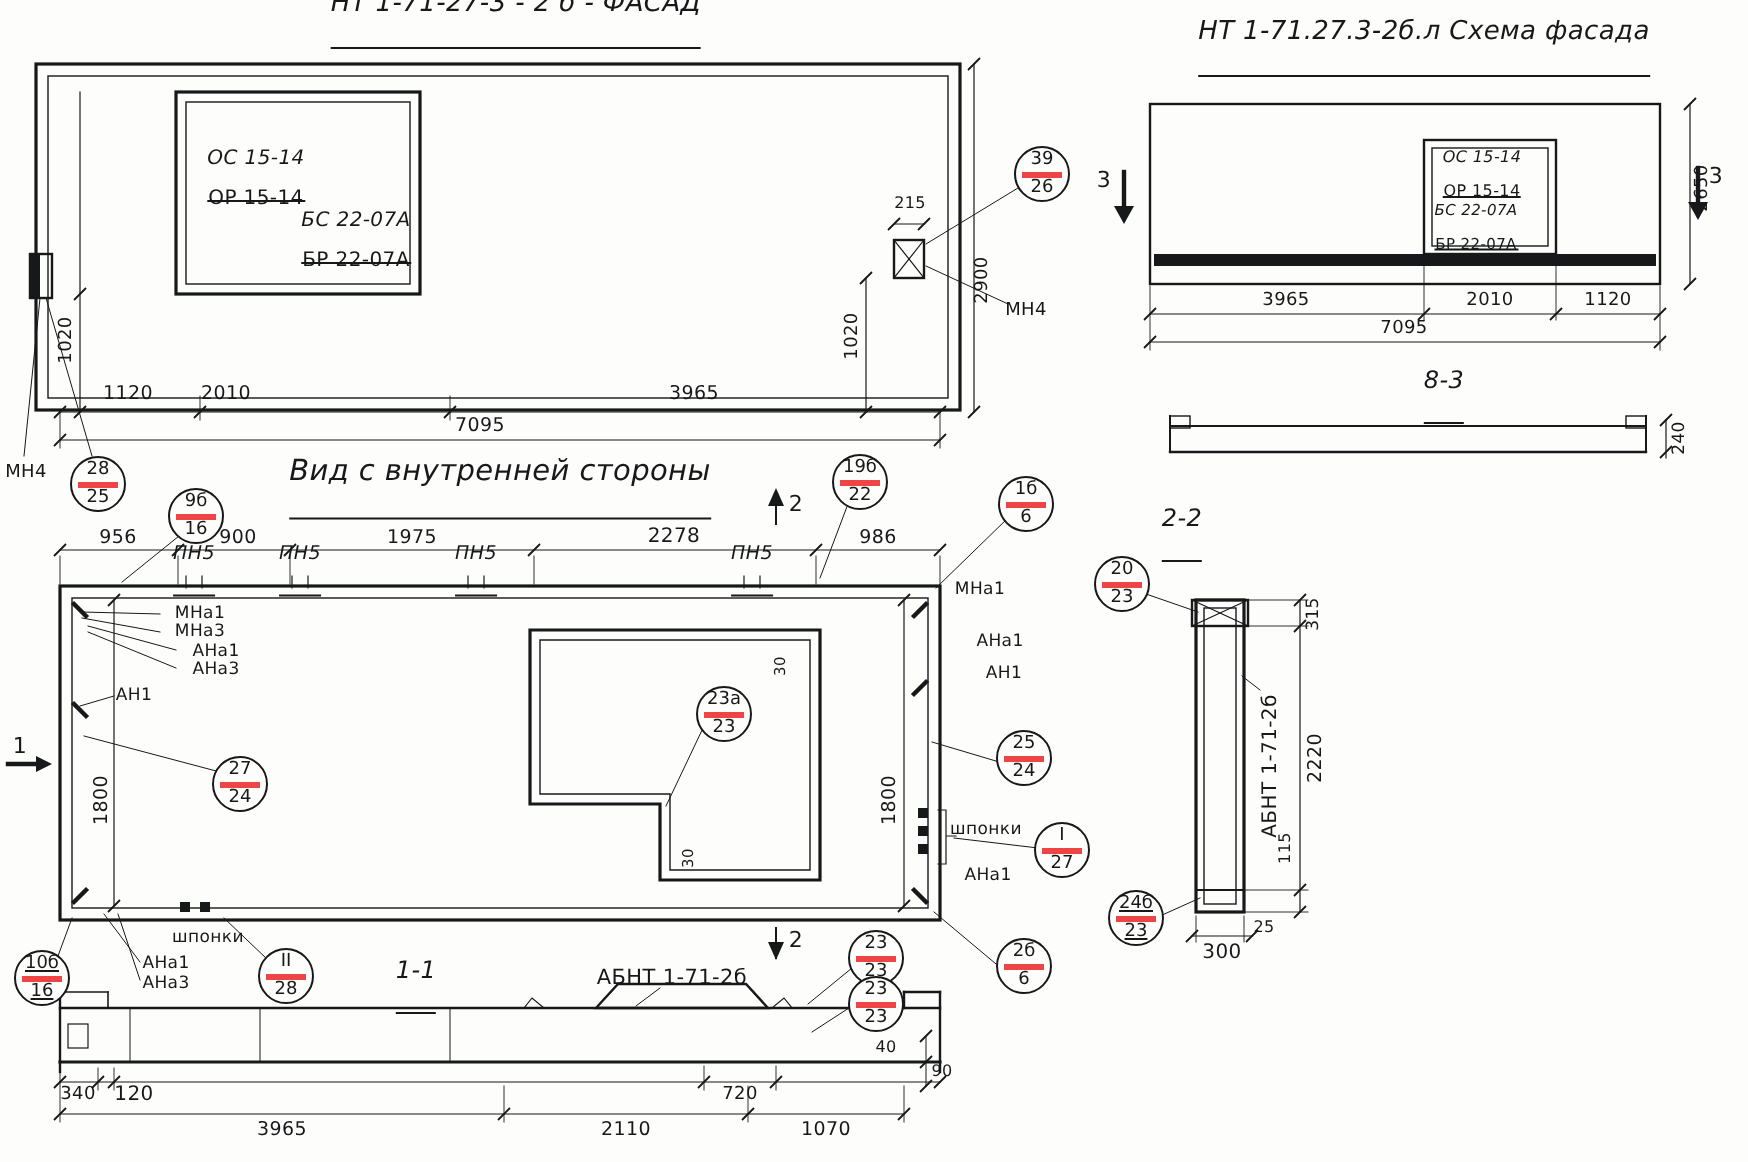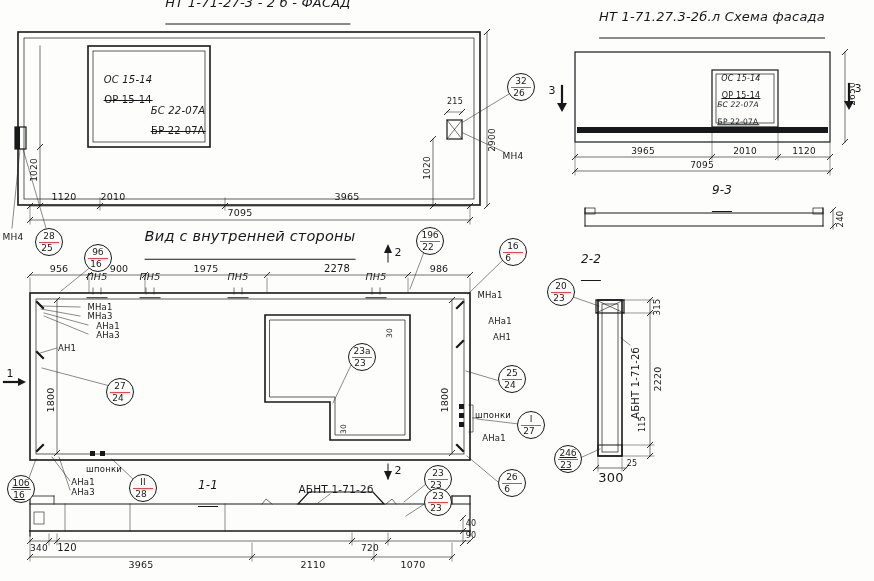--- a/index.html
+++ b/index.html
@@ -16,21 +16,21 @@
   .w06{stroke-width:.6}.w05{stroke-width:.5}.w04{stroke-width:.45}
   .lbl{position:absolute;transform:translate(-50%,-50%);white-space:nowrap;line-height:1;letter-spacing:.2px;}
   .lbl.rot{transform:translate(-50%,-50%) rotate(-90deg);}
   .lbl.u{border-bottom:1.1px solid #17181a;padding-bottom:15px;font-style:italic;}
   .callout{
     position:absolute;width:28px;height:28px;box-sizing:border-box;
     border:1.3px solid #17181a;border-radius:50%;background:#fdfdfb;
     display:flex;flex-direction:column;align-items:center;justify-content:center;
     font-size:9px;line-height:1.15;
   }
-  .callout .cb{border-top:1px solid #ef4444;padding:0 2px;min-width:60%;text-align:left;}
+  .callout .cb{border-top:3px solid #ef4444;padding:0 2px;min-width:60%;text-align:center;}
   .callout .ct{padding:0 2px;text-align:center;}
 </style>
 </head>
 <body>
 
 <div class="sheet">
 
   <svg width="874" height="581" viewBox="0 0 874 581">
 
     <g>
@@ -203,21 +203,21 @@
       <span class="lbl" style="left: 741px; top: 96px; font-size: 8px;">ОР 15-14</span>
       <span class="lbl u" style="left: 738px; top: 113px; font-size: 7.5px;">БС 22-07А</span>
       <span class="lbl" style="left: 738px; top: 122px; font-size: 7.5px;">БР 22-07А</span>
       <span class="lbl rot" style="left: 852px; top: 94px; font-size: 9px;">2650</span>
       <span class="lbl" style="left: 552px; top: 90px; font-size: 11px;">3</span>
       <span class="lbl" style="left: 858px; top: 88px; font-size: 11px;">3</span>
       <span class="lbl" style="left: 643px; top: 151px; font-size: 9px;">3965</span>
       <span class="lbl" style="left: 745px; top: 151px; font-size: 9px;">2010</span>
       <span class="lbl" style="left: 804px; top: 151px; font-size: 9px;">1120</span>
       <span class="lbl" style="left: 702px; top: 165px; font-size: 9px;">7095</span>
-      <span class="lbl u" style="left: 722px; top: 198px; font-size: 12px;">9-3</span>
+      <span class="lbl u" style="left: 722px; top: 198px; font-size: 12px;">8-3</span>
       <span class="lbl rot" style="left: 840px; top: 219px; font-size: 8.5px;">240</span>
       <span class="lbl u" style="left: 250px; top: 244px; font-size: 14.5px;">Вид с внутренней стороны</span>
       <span class="lbl" style="left: 59px; top: 269px; font-size: 9.5px;">956</span>
       <span class="lbl" style="left: 119px; top: 269px; font-size: 9.5px;">900</span>
       <span class="lbl" style="left: 206px; top: 269px; font-size: 9.5px;">1975</span>
       <span class="lbl" style="left: 337px; top: 269px; font-size: 10px;">2278</span>
       <span class="lbl" style="left: 439px; top: 269px; font-size: 9.5px;">986</span>
       <span class="lbl u" style="left: 97px; top: 285px; font-size: 9.5px;">ПН5</span>
       <span class="lbl u" style="left: 150px; top: 285px; font-size: 9.5px;">ПН5</span>
       <span class="lbl u" style="left: 238px; top: 285px; font-size: 9.5px;">ПН5</span>
@@ -242,34 +242,34 @@
       <span class="lbl rot" style="left: 390px; top: 333px; font-size: 7.5px;">30</span>
       <span class="lbl rot" style="left: 344px; top: 429px; font-size: 7.5px;">30</span>
       <span class="lbl u" style="left: 208px; top: 493px; font-size: 12px;">1-1</span>
       <span class="lbl" style="left: 336px; top: 489px; font-size: 10.5px;">АБНТ 1-71-2б</span>
       <span class="lbl" style="left: 39px; top: 548px; font-size: 9px;">340</span>
       <span class="lbl" style="left: 67px; top: 548px; font-size: 10px;">120</span>
       <span class="lbl" style="left: 370px; top: 548px; font-size: 9px;">720</span>
       <span class="lbl" style="left: 141px; top: 565px; font-size: 9.5px;">3965</span>
       <span class="lbl" style="left: 313px; top: 565px; font-size: 9.5px;">2110</span>
       <span class="lbl" style="left: 413px; top: 565px; font-size: 9.5px;">1070</span>
-      <span class="lbl" style="left: 471px; top: 524px; font-size: 8px;">40</span>
+      <span class="lbl" style="left: 443px; top: 524px; font-size: 8px;">40</span>
       <span class="lbl" style="left: 471px; top: 536px; font-size: 8px;">90</span>
       <span class="lbl" style="left: 10px; top: 373px; font-size: 11px;">1</span>
       <span class="lbl u" style="left: 591px; top: 267px; font-size: 12px;">2-2</span>
       <span class="lbl rot" style="left: 657px; top: 307px; font-size: 8.5px;">315</span>
       <span class="lbl rot" style="left: 658px; top: 379px; font-size: 9.5px;">2220</span>
       <span class="lbl rot" style="left: 643px; top: 424px; font-size: 8px;">115</span>
       <span class="lbl" style="left: 632px; top: 464px; font-size: 8px;">25</span>
-      <span class="lbl" style="left: 611px; top: 477px; font-size: 13px;">300</span>
+      <span class="lbl" style="left: 611px; top: 477px; font-size: 10px;">300</span>
       <span class="lbl rot" style="left: 636px; top: 383px; font-size: 10px;">АБНТ 1-71-2б</span>
     </div>
   <div id="callouts-layer">
       <div class="callout" style="left: 507px; top: 73px;">
-        <span class="ct">32</span>
+        <span class="ct">39</span>
         <span class="cb">26</span>
       </div>
       <div class="callout" style="left: 35px; top: 228px;">
         <span class="ct">28</span>
         <span class="cb">25</span>
       </div>
       <div class="callout" style="left: 84px; top: 244px;">
         <span class="ct">9б</span>
         <span class="cb">16</span>
       </div>

